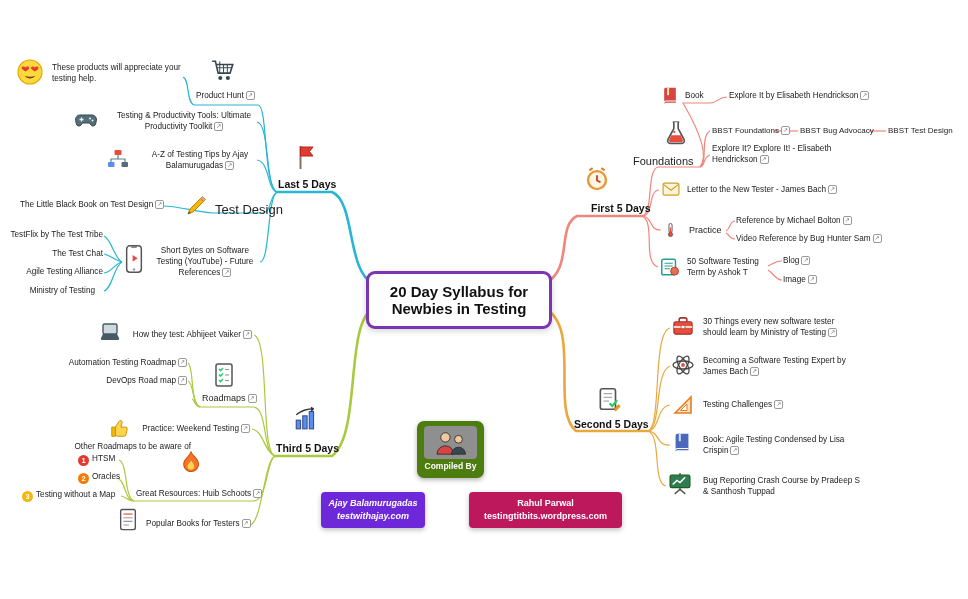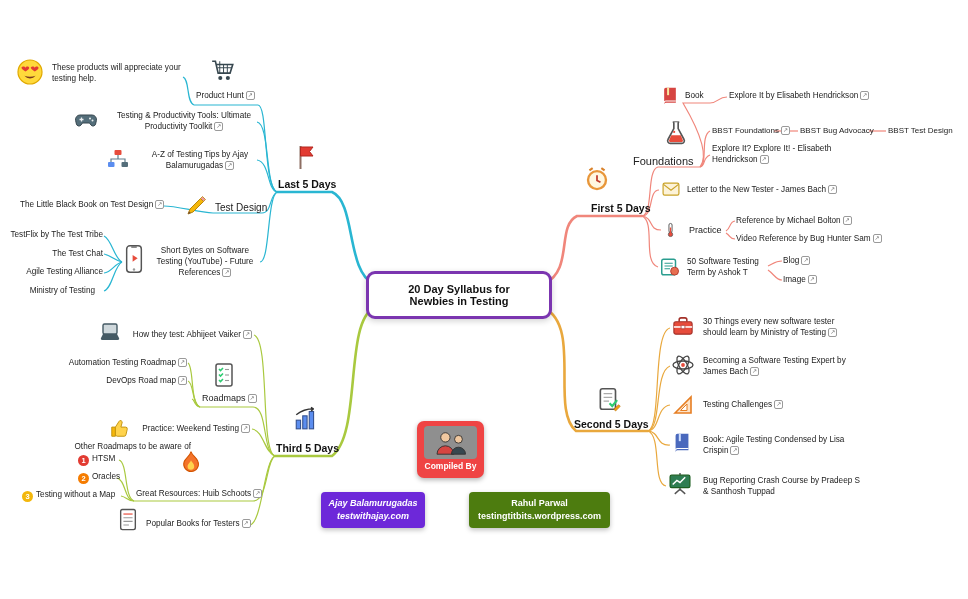--- a/index.html
+++ b/index.html
@@ -6,22 +6,22 @@
   .map{position:relative;width:968px;height:599px;background:#ffffff;font-family:"Liberation Sans","DejaVu Sans",sans-serif;overflow:hidden;}
   svg.wires{position:absolute;left:0;top:0;}
   .n{position:absolute;font-size:8.2px;line-height:1.32;color:#222;white-space:nowrap;}
   .wrap{white-space:normal;}
   .ra{text-align:right;}
   .ca{text-align:center;}
   .b{font-weight:bold;font-size:10.5px;color:#111;}
   .ic{position:absolute;line-height:0;}
   .ext{display:inline-block;width:7px;height:7px;line-height:7px;font-size:6px;text-align:center;color:#666;border:1px solid #9a9a9a;border-radius:2px;background:#fff;margin-left:2px;vertical-align:1px;}
   .badge{display:inline-block;width:11px;height:11px;border-radius:50%;color:#fff;font-size:7.5px;font-weight:bold;text-align:center;line-height:11px;margin-right:3px;vertical-align:-2px;}
-  .center-box{position:absolute;left:366px;top:271px;width:176px;padding:9px 2px;background:#fff;border:3px solid #7b35b0;border-radius:9px;text-align:center;font-weight:bold;font-size:11px;color:#111;box-shadow:0 2px 6px rgba(0,0,0,.18);}
-  .compiled{position:absolute;left:417px;top:421px;width:67px;height:57px;background:#ef4444;border-radius:7px;box-shadow:0 2px 5px rgba(0,0,0,.3);text-align:center;}
+  .center-box{position:absolute;left:366px;top:271px;width:176px;padding:9px 2px;background:#fff;border:3px solid #7b35b0;border-radius:9px;text-align:center;font-weight:bold;font-size:15px;color:#111;box-shadow:0 2px 6px rgba(0,0,0,.18);}
+  .compiled{position:absolute;left:417px;top:421px;width:67px;height:57px;background:#4d7c0f;border-radius:7px;box-shadow:0 2px 5px rgba(0,0,0,.3);text-align:center;}
   .compiled .tile{margin:5px auto 2px;width:53px;height:33px;background:#8f8f8f;border-radius:4px;display:flex;align-items:center;justify-content:center;}
   .compiled .lbl{color:#fff;font-weight:bold;font-size:8.5px;}
   .author{position:absolute;height:36px;border-radius:4px;color:#fff;font-weight:bold;font-size:9px;text-align:center;display:flex;flex-direction:column;justify-content:center;line-height:1.45;box-shadow:0 2px 5px rgba(0,0,0,.25);}
 </style>
 </head>
 <body>
 
 <div class="map">
 
   <svg class="wires" width="968" height="599" viewBox="0 0 968 599">
@@ -325,21 +325,21 @@
   </span>
   <div class="n wrap ca" style="left:141px;top:150px;width:118px;"><span>A-Z of Testing Tips by Ajay Balamurugadas</span><span class="ext">↗</span></div>
 
   <span class="ic" style="left:184px;top:194px;">
     <svg viewBox="0 0 24 24" width="24" height="24">
         <path d="M4 20l2-5L16.5 4.5l3 3L9 18z" fill="#f5b70a" stroke="#b8860b" stroke-width="1"></path>
         <path d="M4 20l1-2.8 1.9 1.9z" fill="#6d4c41"></path>
         <path d="M16.5 4.5l2-2 3 3-2 2z" fill="#ef9a9a" stroke="#b8860b" stroke-width="0.8"></path>
       </svg>
   </span>
-  <div class="n" style="left:215px;top:201px;font-size:10px;">Test Design</div>
+  <div class="n" style="left:215px;top:201px;font-size:13px;">Test Design</div>
   <div class="n ra" style="left:20px;top:200px;width:142px;"><span>The Little Black Book on Test Design</span><span class="ext">↗</span></div>
 
   <span class="ic" style="left:123px;top:244px;">
     <svg viewBox="0 0 24 32" width="22" height="30">
         <rect x="4" y="1.5" width="16" height="29" rx="3.5" fill="#fff" stroke="#555" stroke-width="1.6"></rect>
         <path d="M9 3h6" stroke="#555" stroke-width="1.3"></path>
         <path d="M10.5 11.5l5.5 3.8-5.5 3.8z" fill="#e74c3c"></path>
         <circle cx="12" cy="27.5" r="1.3" fill="#999"></circle>
       </svg>
   </span>
@@ -359,18 +359,18 @@
           <path d="M20.5 27a7.5 7.5 0 0115 0z" fill="#37474f" stroke="#333" stroke-width="1"></path>
         </svg>
     </div>
     <div class="lbl">Compiled By</div>
   </div>
 
   <div class="author" style="left:321px;top:492px;width:104px;background:#6d28d9;font-style:italic;">
     <div>Ajay Balamurugadas</div>
     <div>testwithajay.com</div>
   </div>
-  <div class="author" style="left:469px;top:492px;width:141px;background:#4d7c0f;">
+  <div class="author" style="left:469px;top:492px;width:153px;background:#be185d;">
     <div>Rahul Parwal</div>
     <div>testingtitbits.wordpress.com</div>
   </div>
 
 </div>
 
 </body></html>

